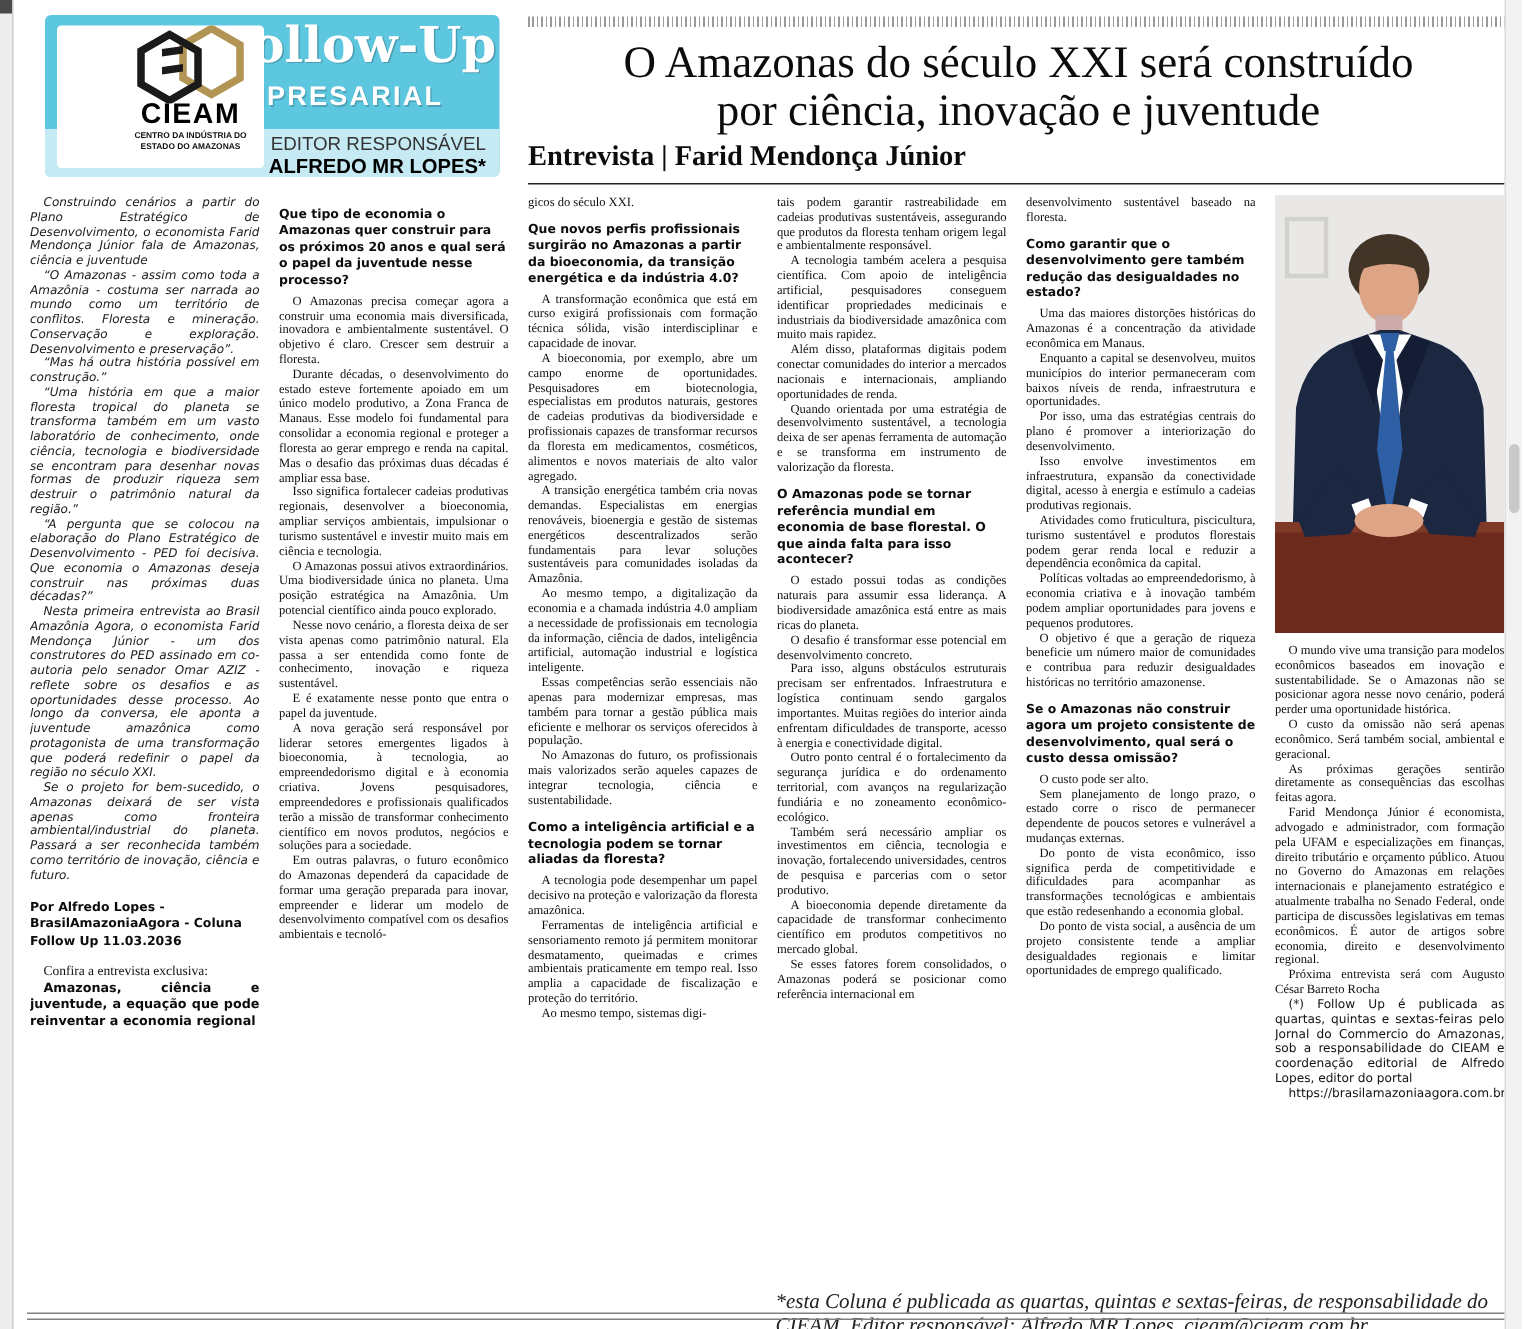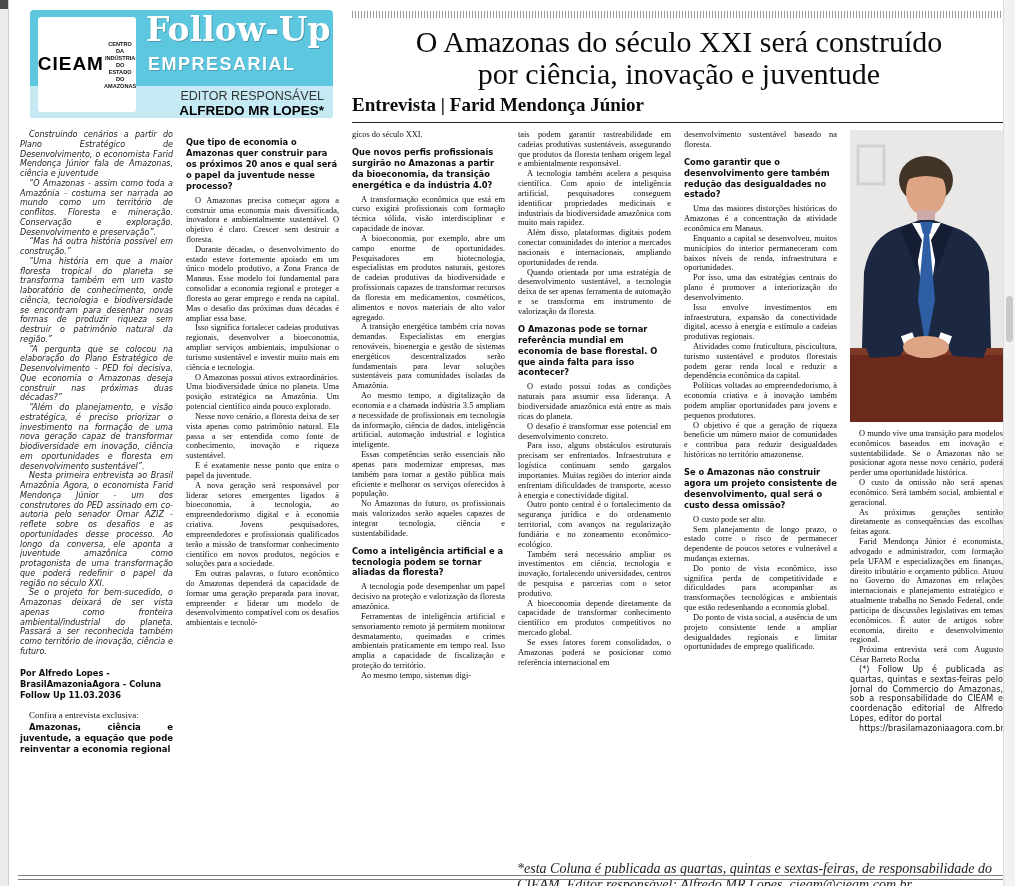--- a/index.html
+++ b/index.html
@@ -8,21 +8,21 @@
   
   .edge-left{position:absolute;left:0;top:0;width:8px;height:100%;background:#ececec;border-right:1px solid #cfcfcf;}
   .corner-dark{position:absolute;left:0;top:0;width:8px;height:9px;background:#4a4a4a;}
   .scrollbar-track{position:absolute;right:0;top:0;width:11px;height:100%;background:#f2f2f2;border-left:1px solid #ddd;}
   .scrollbar-thumb{position:absolute;right:2px;top:296px;width:7px;height:46px;background:#c9c9c9;border-radius:4px;}
 
   
   .masthead{position:absolute;left:30px;top:10px;width:303px;height:108px;background:#5ec7e0;border-radius:4px;}
   .editor-band{position:absolute;left:0;right:0;bottom:0;height:32px;background:#c6eaf3;border-radius:0 0 4px 4px;}
   .logo-panel{position:absolute;left:8px;top:7px;width:98px;height:95px;background:#fff;border-radius:3px;
-              display:flex;flex-direction:row;align-items:center;justify-content:center;z-index:2;}
+              display:flex;flex-direction:column;align-items:center;justify-content:flex-start;z-index:2;padding-left:40px;}
   .logo-acronym{font-family:"Liberation Sans",sans-serif;font-weight:bold;font-size:19px;letter-spacing:1px;line-height:1;margin-top:-2px;color:#000;}
   .logo-org{font-family:"Liberation Sans",sans-serif;font-weight:bold;font-size:5.6px;line-height:1.25;text-align:center;color:#111;margin-top:2px;}
   .brand-title{position:absolute;left:116px;top:2px;font-family:"DejaVu Serif",serif;font-weight:bold;
                font-size:33px;color:#fff;text-shadow:1px 1px 0 rgba(0,0,0,.22);line-height:1.1;}
   .brand-sub{position:absolute;left:118px;top:44px;font-family:"Liberation Sans",sans-serif;font-weight:bold;
              font-size:18px;letter-spacing:1.5px;color:#fff;text-shadow:1px 1px 0 rgba(0,0,0,.18);}
   .editor-label{position:absolute;right:9px;top:79px;font-family:"Liberation Sans",sans-serif;font-size:12.5px;color:#333;z-index:3;}
   .editor-name{position:absolute;right:9px;top:93px;font-family:"Liberation Sans",sans-serif;font-weight:bold;font-size:13.5px;color:#000000;z-index:3;}
 
   
@@ -94,21 +94,20 @@
   </div>
   <div class="head-rule"></div>
 
   <div class="cols">
     <div class="col">
         <p class="blk intro">Construindo cenários a partir do Plano Estratégico de Desenvolvimento, o economista Farid Mendonça Júnior fala de Amazonas, ciência e juventude</p>
         <p class="blk intro">“O Amazonas - assim como toda a Amazônia - costuma ser narrada ao mundo como um território de conflitos. Floresta e mineração. Conservação e exploração. Desenvolvimento e preservação”.</p>
         <p class="blk intro">“Mas há outra história possível em construção.”</p>
         <p class="blk intro">“Uma história em que a maior floresta tropical do planeta se transforma também em um vasto laboratório de conhecimento, onde ciência, tecnologia e biodiversidade se encontram para desenhar novas formas de produzir riqueza sem destruir o patrimônio natural da região.”</p>
         <p class="blk intro">“A pergunta que se colocou na elaboração do Plano Estratégico de Desenvolvimento - PED foi decisiva. Que economia o Amazonas deseja construir nas próximas duas décadas?”</p>
-        <p class="blk intro">“Além do planejamento, e visão estratégica, é preciso priorizar o investimento na formação de uma nova geração capaz de transformar biodiversidade em inovação, ciência em oportunidades e floresta em desenvolvimento sustentável”.</p>
         <p class="blk intro">Nesta primeira entrevista ao Brasil Amazônia Agora, o economista Farid Mendonça Júnior - um dos construtores do PED assinado em co-autoria pelo senador Omar AZIZ - reflete sobre os desafios e as oportunidades desse processo. Ao longo da conversa, ele aponta a juventude amazônica como protagonista de uma transformação que poderá redefinir o papel da região no século XXI.</p>
         <p class="blk intro">Se o projeto for bem-sucedido, o Amazonas deixará de ser vista apenas como fronteira ambiental/industrial do planeta. Passará a ser reconhecida também como território de inovação, ciência e futuro.</p>
         <p class="blk byline">Por Alfredo Lopes -
 BrasilAmazoniaAgora - Coluna
 Follow Up 11.03.2036</p>
         <p class="blk teaser">Confira a entrevista exclusiva:</p>
         <p class="blk tbold">Amazonas, ciência e juventude, a equação que pode reinventar a economia regional</p>
       </div>
     <div class="col">
         <p class="blk q">Que tipo de economia o Amazonas quer construir para os próximos 20 anos e qual será o papel da juventude nesse processo?</p>
@@ -120,21 +119,21 @@
         <p class="blk a">E é exatamente nesse ponto que entra o papel da juventude.</p>
         <p class="blk a">A nova geração será responsável por liderar setores emergentes ligados à bioeconomia, à tecnologia, ao empreendedorismo digital e à economia criativa. Jovens pesquisadores, empreendedores e profissionais qualificados terão a missão de transformar conhecimento científico em novos produtos, negócios e soluções para a sociedade.</p>
         <p class="blk a">Em outras palavras, o futuro econômico do Amazonas dependerá da capacidade de formar uma geração preparada para inovar, empreender e liderar um modelo de desenvolvimento compatível com os desafios ambientais e tecnoló-</p>
       </div>
     <div class="col">
         <p class="blk a0">gicos do século XXI.</p>
         <p class="blk q">Que novos perfis profissionais surgirão no Amazonas a partir da bioeconomia, da transição energética e da indústria 4.0?</p>
         <p class="blk a">A transformação econômica que está em curso exigirá profissionais com formação técnica sólida, visão interdisciplinar e capacidade de inovar.</p>
         <p class="blk a">A bioeconomia, por exemplo, abre um campo enorme de oportunidades. Pesquisadores em biotecnologia, especialistas em produtos naturais, gestores de cadeias produtivas da biodiversidade e profissionais capazes de transformar recursos da floresta em medicamentos, cosméticos, alimentos e novos materiais de alto valor agregado.</p>
         <p class="blk a">A transição energética também cria novas demandas. Especialistas em energias renováveis, bioenergia e gestão de sistemas energéticos descentralizados serão fundamentais para levar soluções sustentáveis para comunidades isoladas da Amazônia.</p>
-        <p class="blk a">Ao mesmo tempo, a digitalização da economia e a chamada indústria 3.5 ampliam a necessidade de profissionais em tecnologia da informação, ciência de dados, inteligência artificial, automação industrial e logística inteligente.</p>
+        <p class="blk a">Ao mesmo tempo, a digitalização da economia e a chamada indústria 4.0 ampliam a necessidade de profissionais em tecnologia da informação, ciência de dados, inteligência artificial, automação industrial e logística inteligente.</p>
         <p class="blk a">Essas competências serão essenciais não apenas para modernizar empresas, mas também para tornar a gestão pública mais eficiente e melhorar os serviços oferecidos à população.</p>
         <p class="blk a">No Amazonas do futuro, os profissionais mais valorizados serão aqueles capazes de integrar tecnologia, ciência e sustentabilidade.</p>
         <p class="blk q">Como a inteligência artificial e a tecnologia podem se tornar aliadas da floresta?</p>
         <p class="blk a">A tecnologia pode desempenhar um papel decisivo na proteção e valorização da floresta amazônica.</p>
         <p class="blk a">Ferramentas de inteligência artificial e sensoriamento remoto já permitem monitorar desmatamento, queimadas e crimes ambientais praticamente em tempo real. Isso amplia a capacidade de fiscalização e proteção do território.</p>
         <p class="blk a">Ao mesmo tempo, sistemas digi-</p>
       </div>
     <div class="col">
         <p class="blk a0">tais podem garantir rastreabilidade em cadeias produtivas sustentáveis, assegurando que produtos da floresta tenham origem legal e ambientalmente responsável.</p>
         <p class="blk a">A tecnologia também acelera a pesquisa científica. Com apoio de inteligência artificial, pesquisadores conseguem identificar propriedades medicinais e industriais da biodiversidade amazônica com muito mais rapidez.</p>

